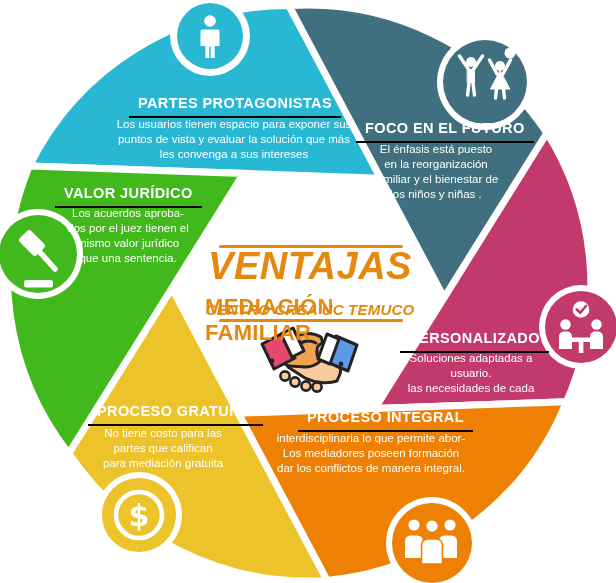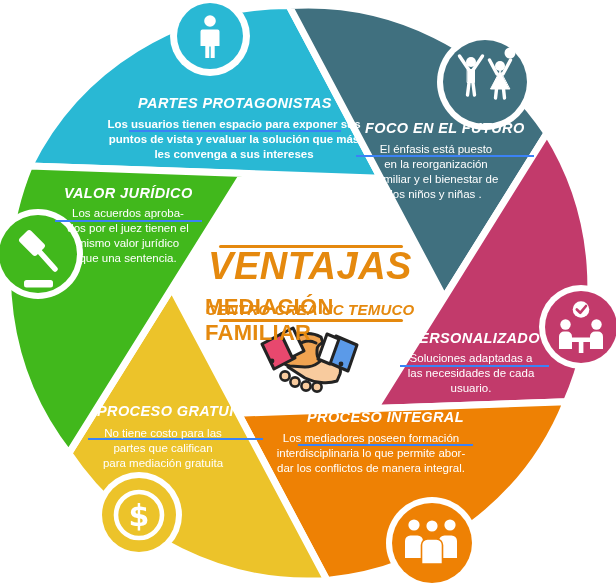--- a/index.html
+++ b/index.html
@@ -1,22 +1,22 @@
 <!DOCTYPE html>
 <html><head>
 <meta charset="utf-8">
 <style>
   html,body{margin:0;padding:0;background:#fff;}
   #stage{position:relative;width:616px;height:583px;overflow:hidden;background:#fff;
          font-family:"Liberation Sans",sans-serif;}
   #stage svg{position:absolute;left:0;top:0;}
   .seg-title{position:absolute;color:#fff;font-weight:bold;font-size:14.5px;
              letter-spacing:.4px;text-align:center;line-height:16px;}
-  .seg-title>span{display:inline-block;border-bottom:2px solid #3b82f6;
-                  padding:0 9px 19px;white-space:nowrap;font-style:italic;}
+  .seg-title>span{display:inline-block;border-bottom:2px solid #000000;
+                  padding:0 9px 5px;white-space:nowrap;}
   .seg-body{position:absolute;color:#fff;font-size:11.5px;line-height:15px;
             text-align:center;font-weight:500;}
   .seg-line{display:block;white-space:nowrap;}
   .accent-text{color:#e5890e;}
   .accent-bg{background:#e5890e;}
   .center-title{position:absolute;left:205px;top:247px;width:210px;text-align:center;
                 font-size:38px;font-weight:bold;letter-spacing:.5px;line-height:38px;font-style:italic;}
   .center-sub1{position:absolute;left:205px;top:294px;width:210px;
                font-size:22px;font-weight:bold;letter-spacing:.3px;}
   .center-sub2{position:absolute;left:205px;top:301px;width:210px;text-align:center;
@@ -120,48 +120,48 @@
     <path d="M281,334 L293,328 L304,351 L292,357 Z" fill="#ffffff" stroke="#232323" stroke-width="3"></path>
     <circle cx="272" cy="361" r="2.4" fill="#232323"></circle>
     <path d="M336,336 L357,345 L348,371 L327,362 Z" stroke="#232323" stroke-width="3" fill="#5b9ae8"></path>
     <path d="M327,334 L339,339 L330,364 L318,359 Z" fill="#ffffff" stroke="#232323" stroke-width="3"></path>
     <circle cx="341" cy="364" r="2.4" fill="#232323"></circle>
   </g>
 </svg>
 
 <div class="seg-title" style="left:110px;top:95px;width:250px;">
   <span>PARTES PROTAGONISTAS</span></div>
-<div class="seg-body" style="left:104px;top:117px;width:260px;font-weight:bold;">
+<div class="seg-body" style="left:104px;top:117px;width:260px;">
   <span class="seg-line">Los usuarios tienen espacio para exponer sus</span>
   <span class="seg-line">puntos de vista y evaluar la solución que más</span>
   <span class="seg-line">les convenga a sus intereses</span>
 </div>
 
 <div class="seg-title" style="left:356px;top:120px;width:155px;">
   <span>FOCO EN EL FUTURO</span></div>
 <div class="seg-body" style="left:366px;top:142px;width:140px;">
   <span class="seg-line">El énfasis está puesto</span>
   <span class="seg-line">en la reorganización</span>
   <span class="seg-line">familiar y el bienestar de</span>
   <span class="seg-line">los niños y niñas .</span>
 </div>
 
 <div class="seg-title" style="left:400px;top:330px;width:140px;">
   <span>PERSONALIZADO</span></div>
 <div class="seg-body" style="left:400px;top:351px;width:142px;">
   <span class="seg-line">Soluciones adaptadas a</span>
+  <span class="seg-line">usuario.</span>
   <span class="seg-line">las necesidades de cada</span>
-  <span class="seg-line">usuario.</span>
 </div>
 
 <div class="seg-title" style="left:268px;top:409px;width:205px;text-align:right;">
   <span>PROCESO INTEGRAL</span></div>
 <div class="seg-body" style="left:258px;top:431px;width:226px;">
+  <span class="seg-line">interdisciplinaria lo que permite abor-</span>
   <span class="seg-line">Los mediadores poseen formación</span>
-  <span class="seg-line">interdisciplinaria lo que permite abor-</span>
   <span class="seg-line">dar los conflictos de manera integral.</span>
 </div>
 
 <div class="seg-title" style="left:88px;top:403px;width:148px;text-align:right;">
   <span>PROCESO GRATUITO</span></div>
 <div class="seg-body" style="left:90px;top:426px;width:146px;">
   <span class="seg-line">No tiene costo para las</span>
   <span class="seg-line">partes que califican</span>
   <span class="seg-line">para mediación gratuita</span>
 </div>

